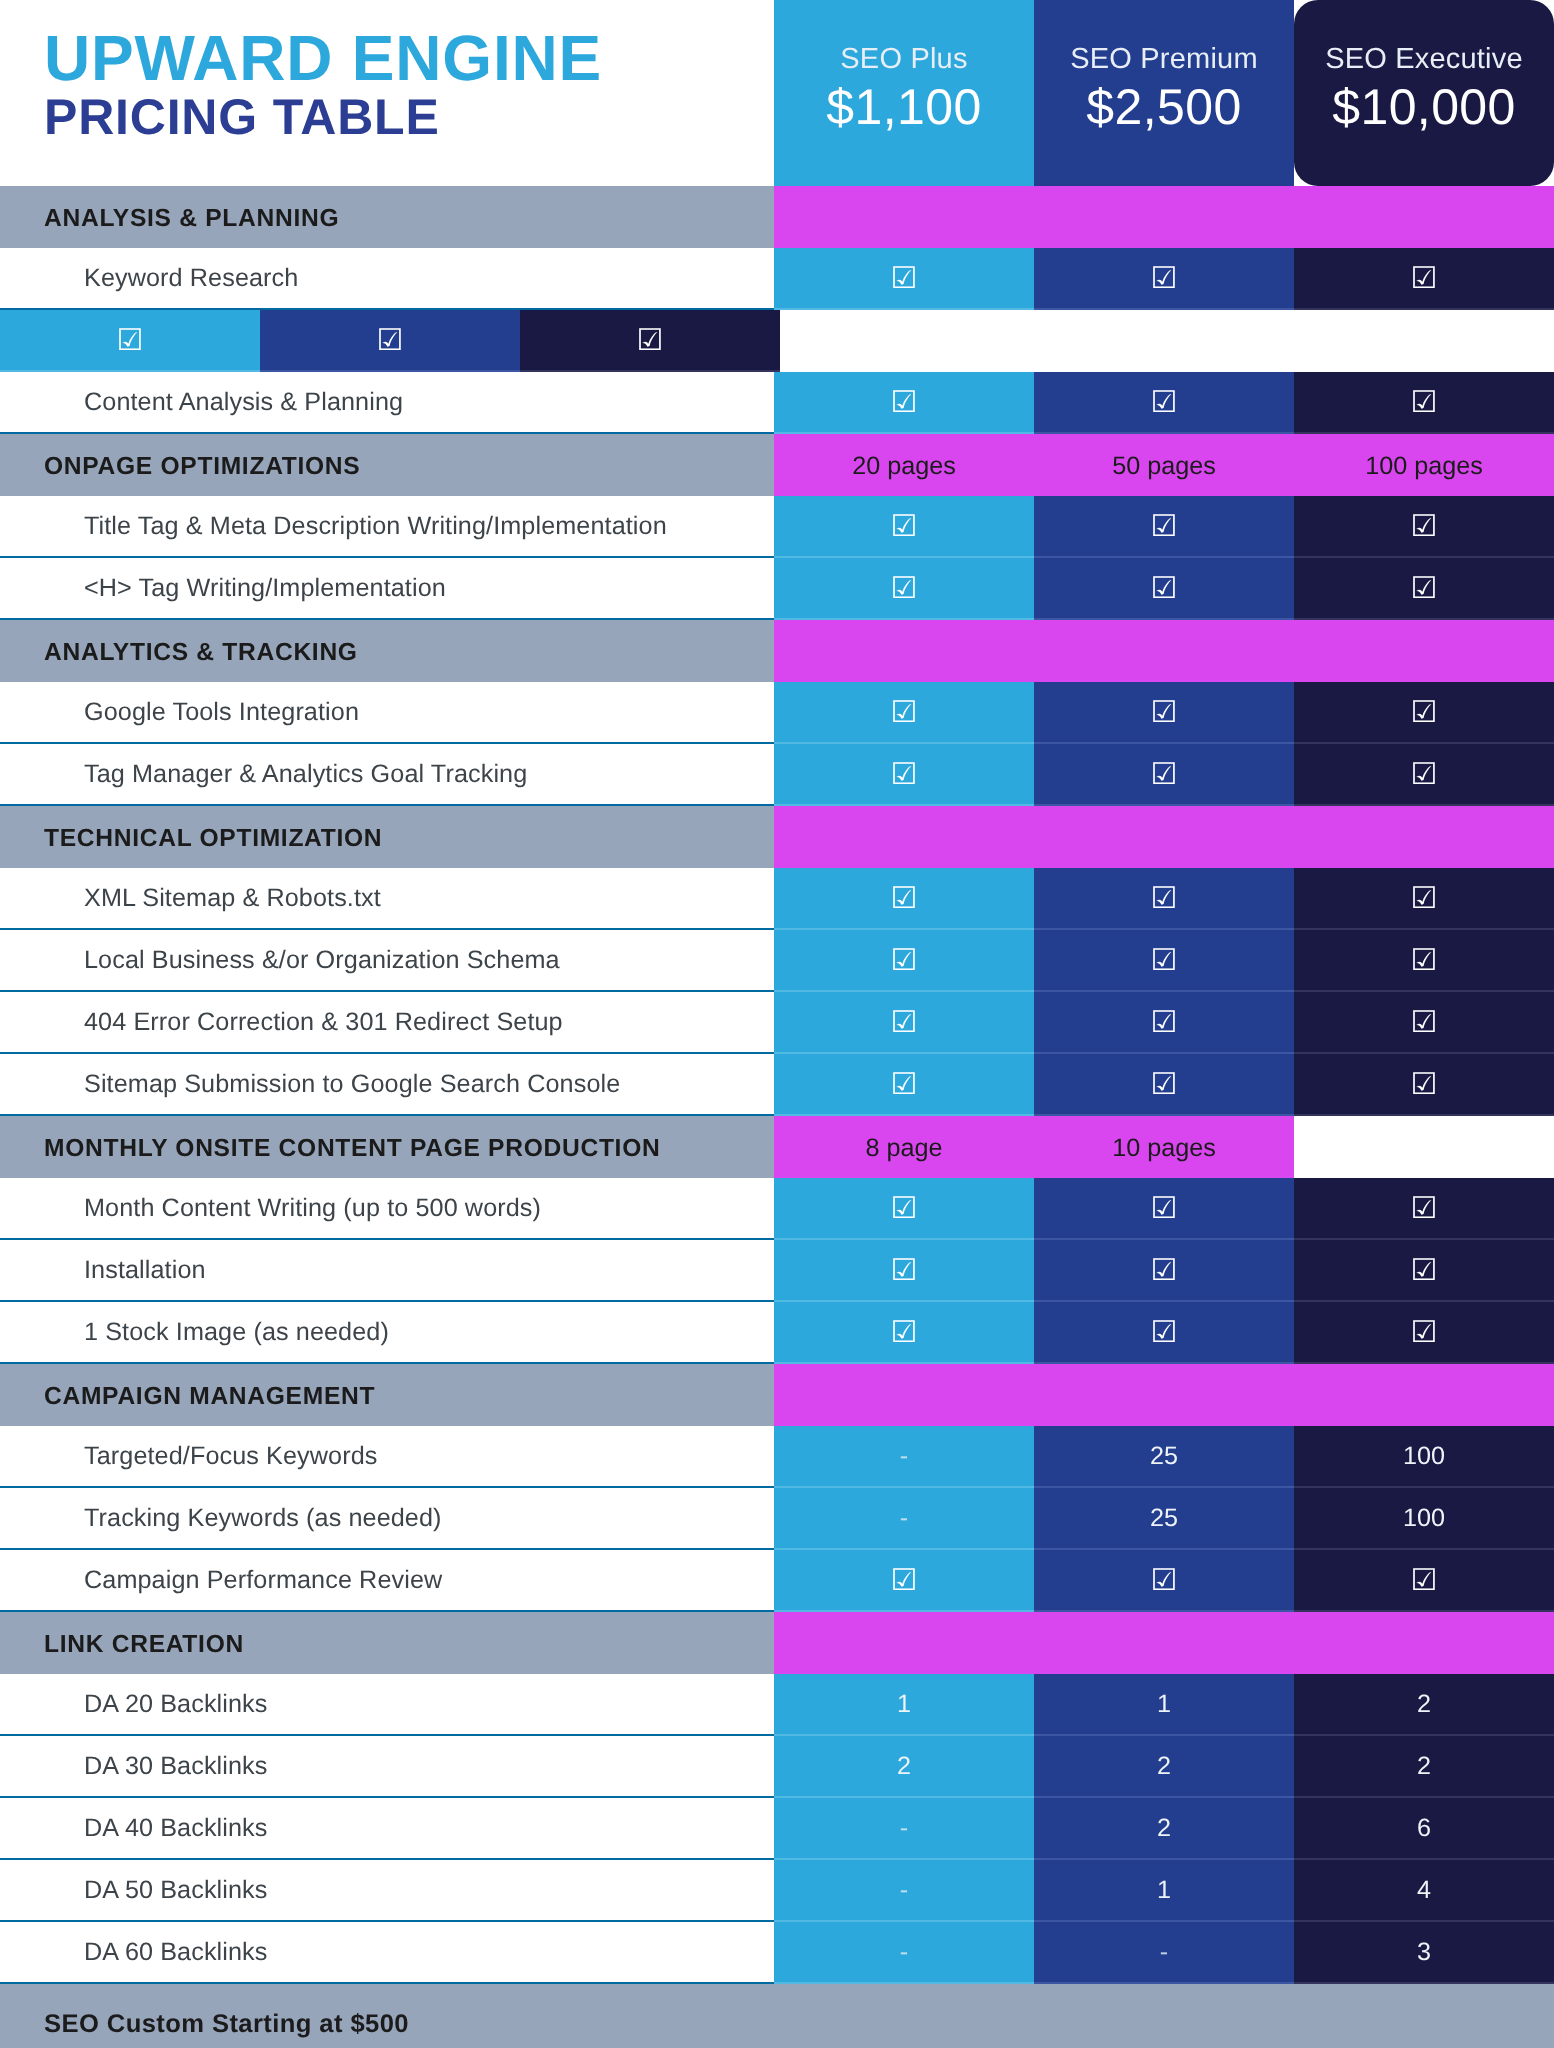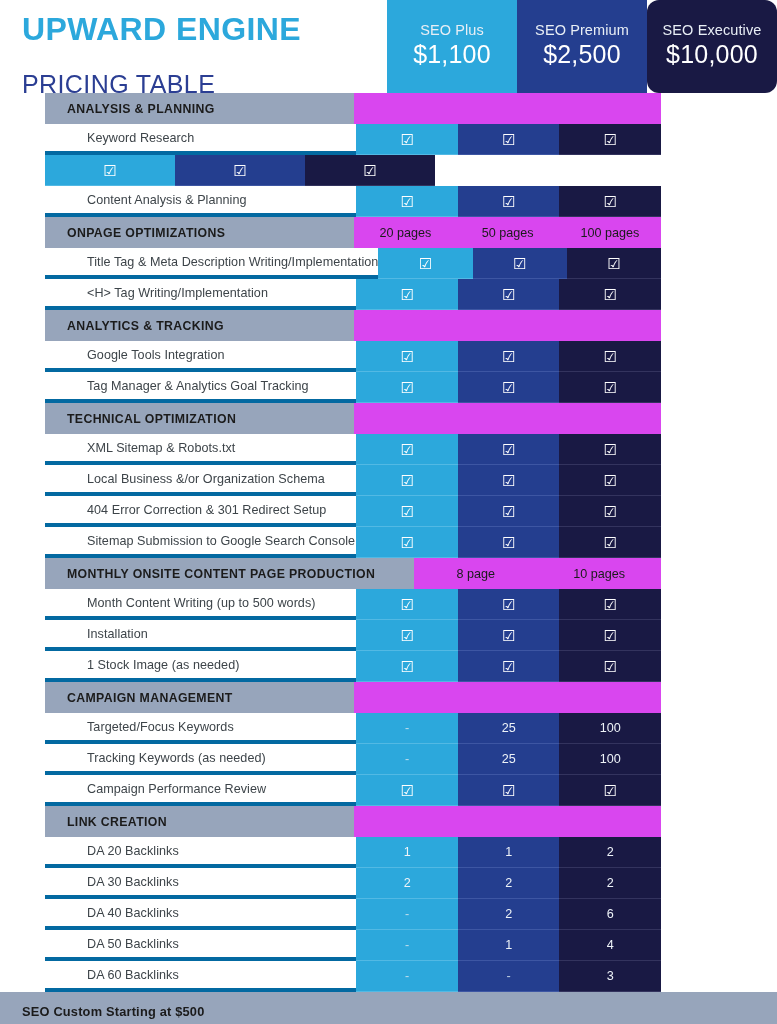--- a/index.html
+++ b/index.html
@@ -36,26 +36,25 @@
   .brand-line1 {
     font-size: 32px;
     font-weight: bold;
     letter-spacing: 0.4px;
     color: #2CA8DC;
     line-height: 30px;
     white-space: nowrap;
   }
   .brand-line2 {
     font-size: 25px;
-    font-weight: normal;
+    font-weight: bold;
     letter-spacing: 0.4px;
     color: #2B3E93;
     line-height: 30px;
     white-space: nowrap;
-    margin-top: 25px;
   }
   .plan-head {
     width: 130px;
     box-sizing: border-box;
     display: flex;
     flex-direction: column;
     align-items: center;
     justify-content: center;
     color: #ffffff;
     padding-bottom: 4px;
@@ -74,38 +73,37 @@
     line-height: 30px;
     letter-spacing: 0.2px;
     color: #ffffff;
   }
 
   
   .rows { width: 777px; }
 
   .row {
     display: flex;
-    width: 616px;
+    width: 777px;
     height: 31px;
     align-items: stretch;
-    margin-left: 45px;
   }
   .row.section { height: 31px; }
   .row.feature { height: 31px; }
 
   .label-cell {
     width: 387px;
     box-sizing: border-box;
     display: flex;
     align-items: center;
   }
   .row.feature .label-cell {
     background: #ffffff;
     padding-left: 42px;
-    border-bottom: 4px solid #0369a1;
+    border-bottom: 1px solid #0369a1;
   }
   .row.feature .label-cell .txt {
     font-size: 12.6px;
     color: #3d4449;
     letter-spacing: 0.05px;
     white-space: nowrap;
   }
   .row.section .label-cell {
     background: #97A5BB;
     padding-left: 22px;

